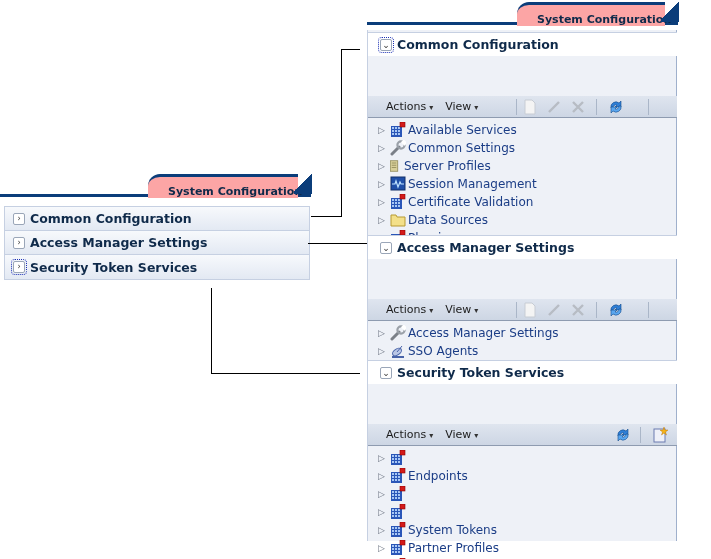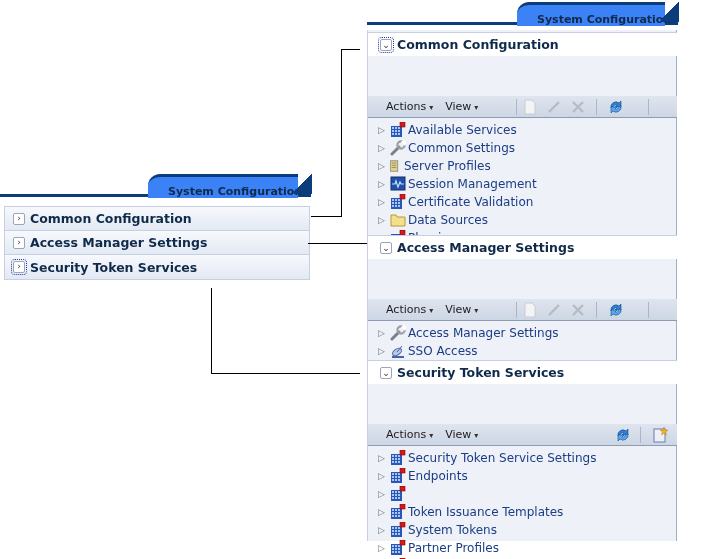--- a/index.html
+++ b/index.html
@@ -6,21 +6,21 @@
   body { width: 711px; height: 559px; background: #ffffff; position: relative; overflow: hidden;
          font-family: "DejaVu Sans", sans-serif; }
   .dither { background-color: #eef1f7;
     background-image: radial-gradient(#c9d3e6 0.6px, transparent 0.7px);
     background-size: 2px 2px; }
 
   
   .left-panel { position: absolute; left: 0; top: 174px; width: 311px; height: 113px; }
   .tab-bar { position: absolute; left: 0; top: 0; height: 24px; width: 100%; }
   .tab-bar .strip { position: absolute; left: 0; right: 0; top: 20px; height: 3px; background: #0b3d7a; }
-  .tab { position: absolute; top: 0; height: 24px; background: #3b82f6;
+  .tab { position: absolute; top: 0; height: 24px; background: #fca5a5;
          border-top: 3px solid #0b3d7a; border-radius: 12px 0 0 0;
          font-weight: bold; font-size: 11px; color: #0f2a4a; padding: 8px 10px 0 20px; white-space: nowrap; }
   .tab::after { content: ""; position: absolute; right: -14px; top: -3px; width: 18px; height: 20px;
          background: linear-gradient(135deg, transparent 45%, #0b3d7a 46%); }
   .lp-body { position: absolute; left: 4px; top: 32px; width: 306px; border: 1px solid #c6d0e2; }
   .lp-row { height: 24px; display: flex; align-items: center; padding-left: 8px;
             border-bottom: 1px solid #c6d0e2; background: linear-gradient(#f7f9fc, #e3e9f3); }
   .lp-row:last-child { border-bottom: none; }
   .disclosure { width: 12px; height: 12px; border: 1px solid #9aa6b8; background: #fff; border-radius: 2px;
                 font-size: 8px; line-height: 10px; text-align: center; color: #333; margin-right: 5px; }
@@ -256,21 +256,21 @@
             <svg class="ico">
               <use href="#i-wrench"></use>
             </svg>
             <span class="lbl">Access Manager Settings</span>
           </div>
         <div class="item">
             <span class="tri">▷</span>
             <svg class="ico">
               <use href="#i-satellite"></use>
             </svg>
-            <span class="lbl">SSO Access</span>
+            <span class="lbl">SSO Agents</span>
           </div>
         <div class="item">
             <span class="tri">▷</span>
             <svg class="ico">
               <use href="#i-grid"></use>
             </svg>
           </div>
       </div>
     </div>
 
@@ -289,41 +289,39 @@
         <svg class="tb-icon" style="left:284px;">
             <use href="#i-newstar"></use>
           </svg>
       </div>
       <div class="items">
         <div class="item">
             <span class="tri">▷</span>
             <svg class="ico">
               <use href="#i-grid"></use>
             </svg>
-            <span class="lbl">Security Token Service Settings</span>
           </div>
         <div class="item">
             <span class="tri">▷</span>
             <svg class="ico">
               <use href="#i-grid"></use>
             </svg>
             <span class="lbl">Endpoints</span>
           </div>
         <div class="item">
             <span class="tri">▷</span>
             <svg class="ico">
               <use href="#i-grid"></use>
             </svg>
           </div>
         <div class="item">
             <span class="tri">▷</span>
             <svg class="ico">
               <use href="#i-grid"></use>
             </svg>
-            <span class="lbl">Token Issuance Templates</span>
           </div>
         <div class="item">
             <span class="tri">▷</span>
             <svg class="ico">
               <use href="#i-grid"></use>
             </svg>
             <span class="lbl">System Tokens</span>
           </div>
         <div class="item">
             <span class="tri">▷</span>

